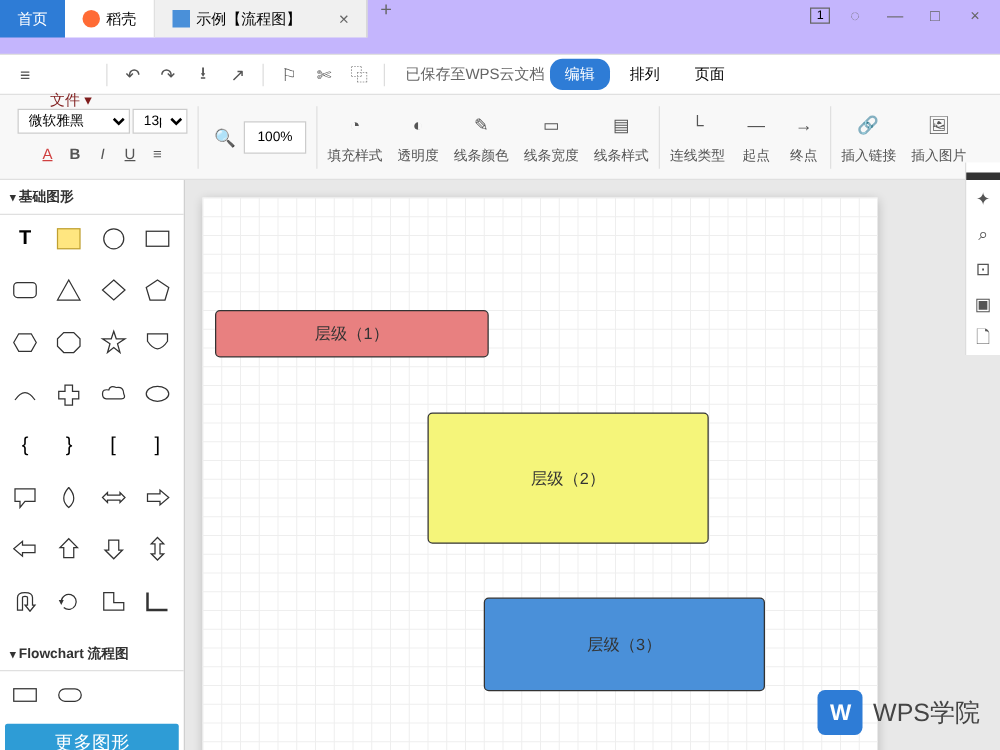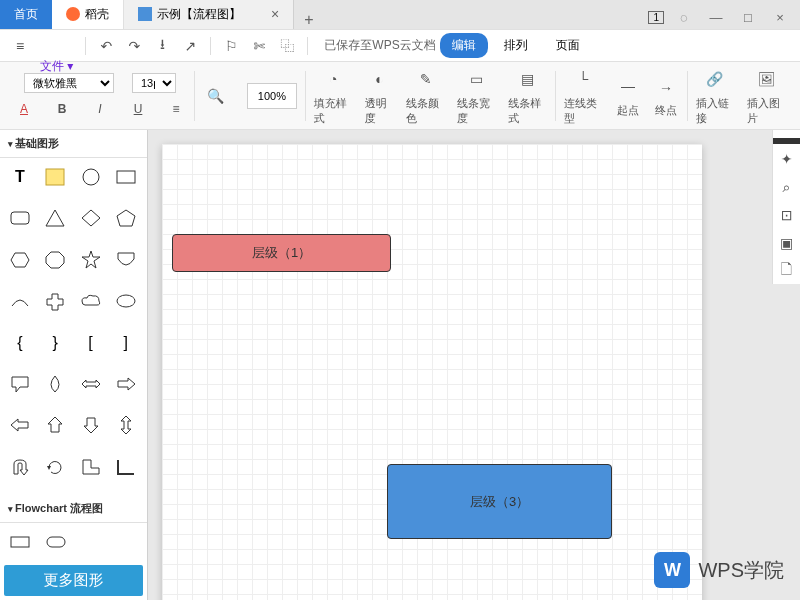--- a/index.html
+++ b/index.html
@@ -1,44 +1,44 @@
 <!DOCTYPE html>
 <html><head>
 <meta charset="utf-8">
 <style>
 * { margin: 0; padding: 0; box-sizing: border-box; font-family: "Microsoft YaHei", sans-serif; }
 body { width: 800px; height: 600px; overflow: hidden; background: #fff; position: relative; }
 
 
-.titlebar { height: 30px; background: #e5e5e5; display: flex; align-items: flex-end; border-bottom: 1px solid #e0e0e0; }
+.titlebar { height: 44px; background: #c4b5fd; display: flex; align-items: flex-start; border-bottom: 1px solid #e0e0e0; }
 .tab { height: 30px; display: flex; align-items: center; padding: 0 14px; font-size: 12px; cursor: pointer; position: relative; }
 .tab-home { background: #2e7cd6; color: #fff; }
 .tab-doke { background: #fff; border-right: 1px solid #e0e0e0; }
 .tab-doke-icon { width: 14px; height: 14px; background: #ff6b35; border-radius: 50%; margin-right: 5px; display: inline-block; }
 .tab-doc { background: #f0f0f0; border-right: 1px solid #d0d0d0; }
 .tab-doc-icon { width: 14px; height: 14px; background: #4a90d9; margin-right: 5px; display: inline-block; }
 .tab-close { margin-left: 30px; font-size: 14px; color: #666; }
 .tab-plus { padding: 0 10px; font-size: 16px; color: #666; }
 .title-right { margin-left: auto; display: flex; align-items: center; gap: 8px; padding-right: 8px; }
 .badge { border: 1px solid #666; padding: 0 4px; font-size: 10px; }
 .win-btn { width: 24px; height: 24px; display: flex; align-items: center; justify-content: center; font-size: 13px; color: #666; cursor: pointer; }
 
 
 .menubar { height: 32px; background: #fff; display: flex; align-items: center; padding: 0 8px; gap: 4px; border-bottom: 1px solid #e0e0e0; }
 .menu-icon { width: 24px; height: 24px; display: flex; align-items: center; justify-content: center; color: #555; cursor: pointer; font-size: 14px; }
-.menu-file { font-size: 12px; color: #6d28d9; padding: 0 4px; margin-top: 41px; }
+.menu-file { font-size: 12px; color: #7f1d1d; padding: 0 4px; margin-top: 41px; }
 .menu-sep { width: 1px; height: 18px; background: #ddd; margin: 0 4px; }
 .menu-save-status { font-size: 12px; color: #666; margin-left: 8px; }
 .menu-tab { font-size: 12px; padding: 4px 12px; border-radius: 10px; cursor: pointer; }
 .menu-tab.active { background: #2e7cd6; color: #fff; }
 
 
 .toolbar { height: 68px; background: #f8f8f8; display: flex; align-items: center; padding: 0 8px; border-bottom: 1px solid #e0e0e0; }
 .tool-group { display: flex; flex-direction: column; align-items: center; padding: 0 6px; height: 100%; justify-content: center; }
-.tool-group-row { display: flex; gap: 18px; }
+.tool-group-row { display: flex; gap: 2px; }
 .tool-label { font-size: 11px; color: #555; margin-top: 4px; }
 .font-select { border: 1px solid #ccc; font-size: 11px; padding: 2px 4px; background: #fff; }
 .tool-icon { width: 26px; height: 26px; display: flex; align-items: center; justify-content: center; color: #555; font-size: 14px; }
 .format-btn { width: 20px; height: 20px; display: flex; align-items: center; justify-content: center; font-size: 12px; color: #555; }
 .zoom-input { border: 1px solid #ccc; width: 50px; font-size: 11px; text-align: center; padding: 2px; }
 .tool-sep { width: 1px; height: 50px; background: #e0e0e0; margin: 0 2px; }
 
 
 .main { display: flex; height: 470px; }
 .sidebar { width: 148px; background: #fff; border-right: 1px solid #d0d0d0; display: flex; flex-direction: column; }
@@ -346,20 +346,21 @@
             <rect x="3" y="6" width="18" height="10" rx="5" fill="none" stroke="#333"></rect>
           </svg>
         </div>
     </div>
     <div class="more-shapes">更多图形</div>
   </div>
 
   <div class="canvas-area">
     <div class="canvas">
       <div class="shape-box box1">层级（1）</div>
+      <div class="shape-box box2">层级（2）</div>
       <div class="shape-box box3">层级（3）</div>
     </div>
   </div>
 </div>
 
 <div class="right-toolbar">
   <div style="width:100%;height:6px;background:#333"></div>
   <div class="right-tool">✦</div>
   <div class="right-tool">⌕</div>
   <div class="right-tool">⊡</div>

